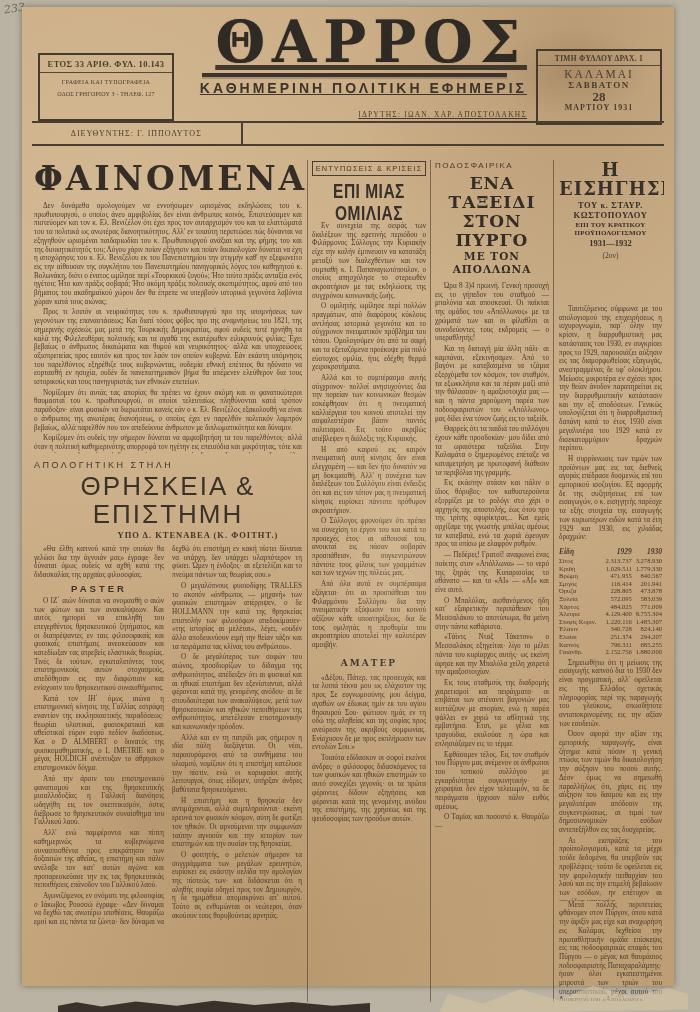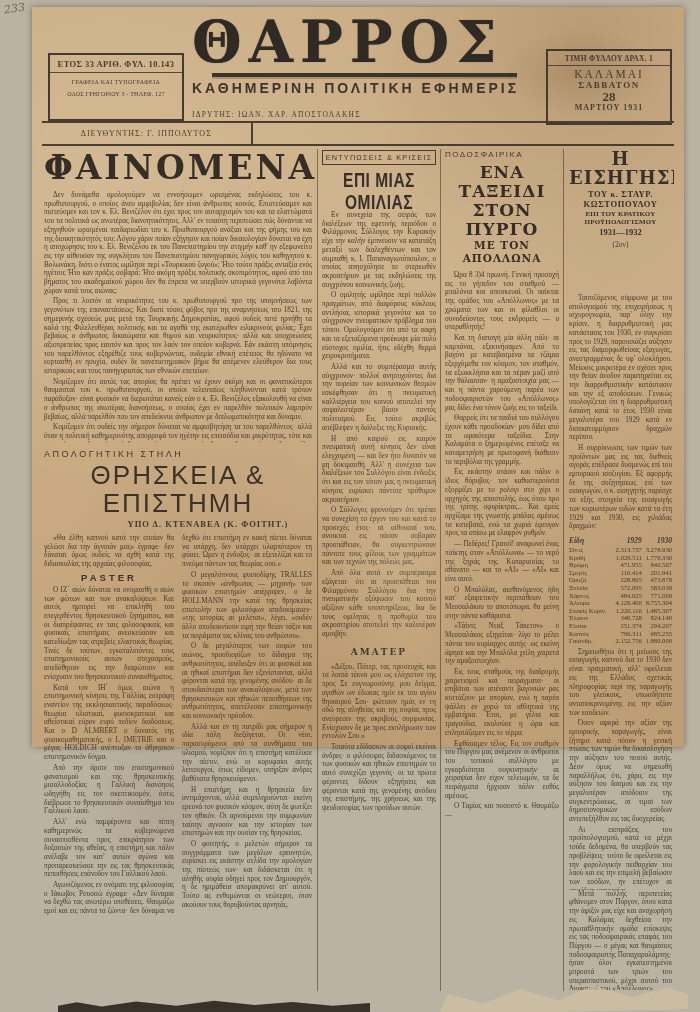--- a/index.html
+++ b/index.html
@@ -2,21 +2,21 @@
 <html><head>
 <meta charset="utf-8">
 <style>
   html,body{margin:0;padding:0;}
   body{
     width:700px;height:1012px;position:relative;overflow:hidden;
     background:#bab3a3;
     font-family:"Liberation Serif",serif;
   }
   .paper{
-    position:absolute;left:32px;top:7px;width:652px;height:740px;
+    position:absolute;left:22px;top:7px;width:652px;height:979px;
     background:
       radial-gradient(ellipse at 85% 3%, rgba(105,75,45,.18), transparent 28%),
       radial-gradient(ellipse at 12% 22%, rgba(255,245,220,.14), transparent 40%),
       radial-gradient(ellipse at 55% 55%, rgba(255,240,210,.10), transparent 50%),
       radial-gradient(ellipse at 40% 96%, rgba(120,85,45,.16), transparent 45%),
       radial-gradient(ellipse at 96% 80%, rgba(125,90,50,.14), transparent 35%),
       linear-gradient(178deg,#cbad85 0%, #ccb089 30%, #c8a981 65%, #c3a47a 100%);
     box-shadow:0 0 6px rgba(40,30,20,.45);
     color:#44372b;
   }
@@ -39,21 +39,21 @@
   }
   
   .masthead{position:relative;height:114px;}
   .info-box{
     position:absolute;left:16px;top:46px;width:132px;height:64px;
     border:2px solid #453a2e;text-align:center;font-family:"Liberation Serif",serif;color:#4a3d2f;
   }
   .info-box .row1{font-size:8.5px;font-weight:bold;letter-spacing:.4px;padding:4px 2px 3px;border-bottom:1px solid #55483a;}
   .info-box .row2{font-size:6px;letter-spacing:.4px;padding-top:6px;}
   .info-box .row3{font-size:6px;letter-spacing:.2px;padding-top:6px;}
-  .title-wrap{position:absolute;left:160px;top:6px;width:345px;text-align:left;}
+  .title-wrap{position:absolute;left:160px;top:6px;width:345px;text-align:right;text-decoration:underline;}
   .np-title{
     font-family:"DejaVu Serif",serif;font-weight:bold;font-size:57px;line-height:58px;
     letter-spacing:7px;color:#2f2a24;text-shadow:0 0 1px rgba(47,42,36,.55);
   }
   .title-rule{height:4px;background:#3c342b;width:305px;margin:2px auto 3px;box-shadow:0 2px 0 rgba(60,52,43,.25);}
   .np-subtitle{font-family:"Liberation Sans",sans-serif;font-size:14px;font-weight:bold;letter-spacing:3px;color:#3d342b;}
   .np-founder{font-size:7.5px;letter-spacing:1.2px;color:#4a3d2f;margin-top:14px;}
   .price-box{
     position:absolute;right:12px;top:42px;width:122px;height:72px;
     border:2px solid #453a2e;text-align:center;color:#4a3d2f;
@@ -66,21 +66,21 @@
   .own-bar{
     position:relative;margin:0 10px;height:21px;
     border-top:2px solid #4a3e30;border-bottom:2px solid #4a3e30;
     display:flex;align-items:center;font-size:8px;color:#4d4032;
   }
   .own-bar .cell{height:100%;display:flex;align-items:center;justify-content:center;letter-spacing:1px;}
   .own-bar .c1{width:40%;border-right:2px solid #4a3e30;}
   .own-bar .c2{width:33%;border-right:2px solid #4a3e30;}
   .own-bar .c3{flex:1;}
   
-  .content{display:flex;padding:3px 10px 0;height:842px;overflow:hidden;}
+  .content{display:flex;padding:14px 10px 0;height:842px;overflow:hidden;}
   .col{overflow:hidden;}
   .col1{width:268px;padding:0 5px 0 2px;}
   .col2{width:114px;padding:0 4px;border-left:1px solid rgba(74,60,42,.6);}
   .col3{width:114px;padding:0 4px;border-left:1px solid rgba(74,60,42,.6);}
   .col4{flex:1;padding:0 2px 0 5px;border-left:1px solid rgba(74,60,42,.6);}
   p.body{
     font-size:7.2px;line-height:8.7px;text-align:justify;margin:0 0 2px;
     text-indent:9px;color:#473a2d;
   }
   .h-fainomena{

